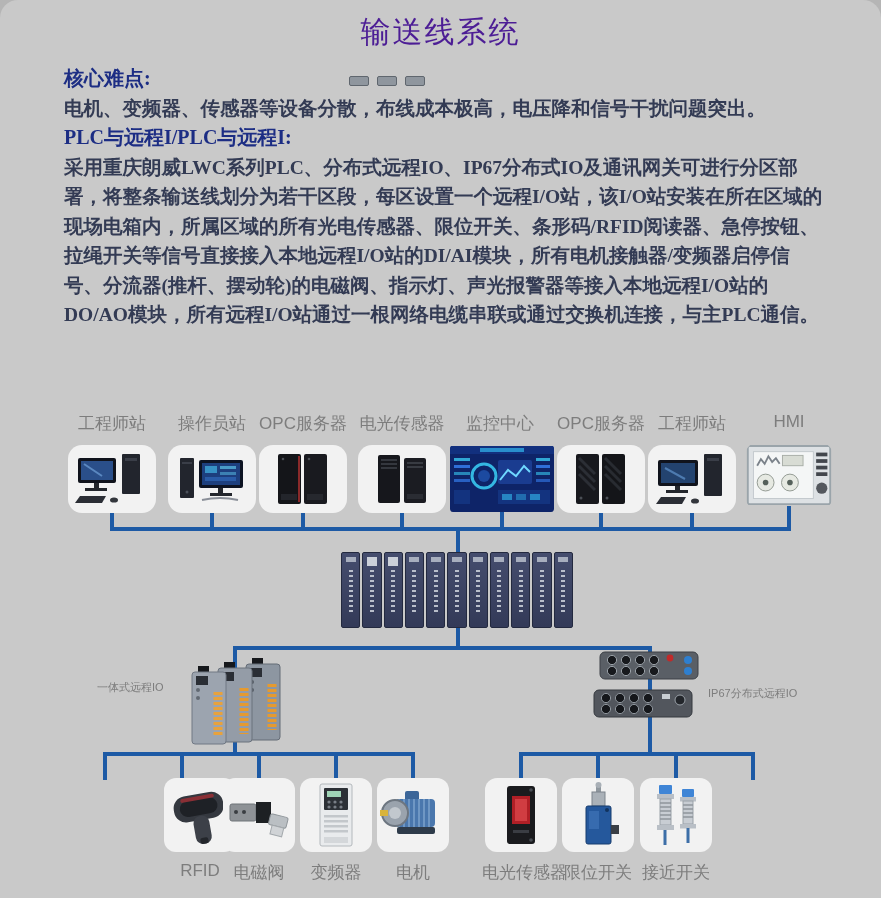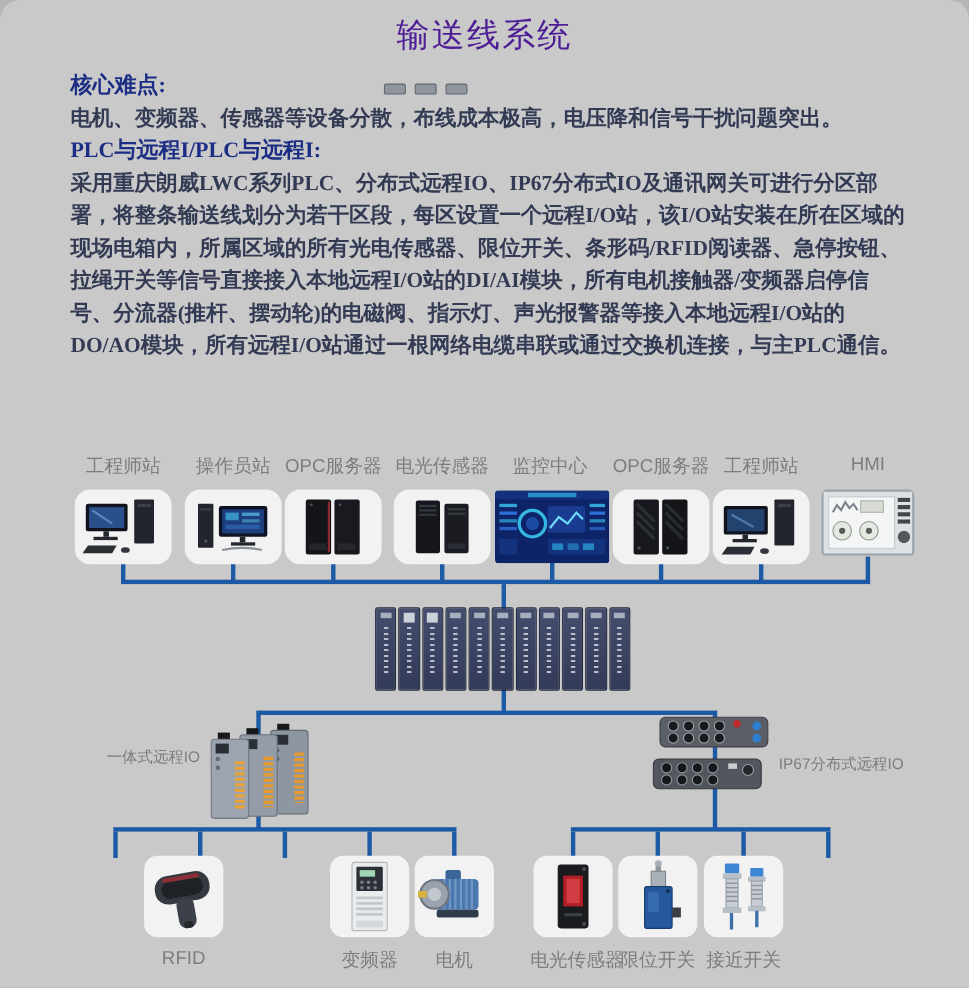--- a/index.html
+++ b/index.html
@@ -33,21 +33,21 @@
     border:1px solid #23293f;border-radius:2px;position:relative;}
   .plc .mod::before{content:"";position:absolute;top:4px;left:50%;
     transform:translateX(-50%);width:10px;height:5px;background:#b9c0cc;opacity:.85;}
   .plc .mod::after{content:"";position:absolute;top:17px;bottom:13px;left:50%;
     transform:translateX(-50%);width:4px;
     background:repeating-linear-gradient(180deg,#c7ccd6 0 2px,transparent 2px 5px);opacity:.9;}
   .plc .mod.port::before{height:9px;background:#e3e7ec;}
   .db9{position:absolute;top:76px;width:18px;height:8px;background:#8f969e;
     border:1px solid #5f666e;border-radius:2px;z-index:3;}
   
-  .rio-label{position:absolute;font-size:14px;color:var(--label);white-space:nowrap;z-index:3;}
+  .rio-label{position:absolute;font-size:11px;color:var(--label);white-space:nowrap;z-index:3;}
   .rio{position:absolute;z-index:2;}
   
   .bot-slot{position:absolute;top:778px;width:78px;text-align:center;z-index:3;}
   .bot-box{width:72px;height:74px;background:var(--box);border-radius:12px;margin:0 auto;
     display:flex;align-items:center;justify-content:center;overflow:hidden;}
   .bot-label{font-size:17px;color:var(--label);margin-top:9px;white-space:nowrap;}
 </style>
 </head>
 <body>
 
@@ -311,35 +311,50 @@
       <circle cx="14" cy="59" r="4.6" fill="#15171b" stroke="#8f969d"></circle>
         <circle cx="28" cy="59" r="4.6" fill="#15171b" stroke="#8f969d"></circle>
       <circle cx="42" cy="59" r="4.6" fill="#15171b" stroke="#8f969d"></circle>
         <circle cx="56" cy="59" r="4.6" fill="#15171b" stroke="#8f969d"></circle>
       <circle cx="88" cy="50" r="5" fill="#23262b" stroke="#9aa1a8"></circle>
         <rect x="70" y="44" width="8" height="5" fill="#c8cdd2"></rect>
     </svg>
   </div>
 
 
-  <div class="bot-slot" style="left:128px">
+  <div class="bot-slot" style="left:161px">
     <div class="bot-box">
       <svg width="66" height="66" viewBox="0 0 66 66">
         <g transform="rotate(-10 33 33)">
           <rect x="8" y="12" width="50" height="26" rx="12" fill="#34383f"></rect>
           <rect x="14" y="17" width="38" height="16" rx="8" fill="#1e2126"></rect>
           <rect x="16" y="14" width="34" height="4" rx="2" fill="#8a2f35"></rect>
           <rect x="25" y="34" width="16" height="28" rx="7" fill="#3c4048"></rect>
           <rect x="29" y="56" width="8" height="6" rx="2" fill="#23262b"></rect>
         </g>
       </svg>
     </div>
     <div class="bot-label">RFID</div>
   </div>
 
+  <div class="bot-slot" style="left:220px">
+    <div class="bot-box">
+      <svg width="66" height="66" viewBox="0 0 66 66">
+        <rect x="4" y="22" width="26" height="17" rx="2" fill="#8e9296" stroke="#6f7478"></rect>
+        <circle cx="10" cy="30" r="2" fill="#3a3e42"></circle>
+          <circle cx="18" cy="30" r="2" fill="#3a3e42"></circle>
+        <rect x="30" y="20" width="15" height="21" fill="#1d2023"></rect>
+        <g transform="rotate(14 50 40)">
+          <rect x="43" y="33" width="18" height="11" rx="2" fill="#babfc3" stroke="#8f959a"></rect>
+          <rect x="47" y="44" width="12" height="9" fill="#d0d3d6" stroke="#a3a8ac"></rect>
+        </g>
+      </svg>
+    </div>
+    <div class="bot-label">电磁阀</div>
+  </div>
 
   <div class="bot-slot" style="left:297px">
     <div class="bot-box">
       <svg width="66" height="68" viewBox="0 0 66 68">
         <rect x="17" y="3" width="32" height="62" rx="2" fill="#e9ebed" stroke="#b3b8bc"></rect>
         <rect x="21" y="7" width="24" height="22" rx="1" fill="#2c3036"></rect>
         <rect x="24" y="10" width="14" height="6" fill="#9fd3b6"></rect>
         <circle cx="26" cy="21" r="1.6" fill="#787e86"></circle>
           <circle cx="32" cy="21" r="1.6" fill="#787e86"></circle>
           <circle cx="38" cy="21" r="1.6" fill="#787e86"></circle>

